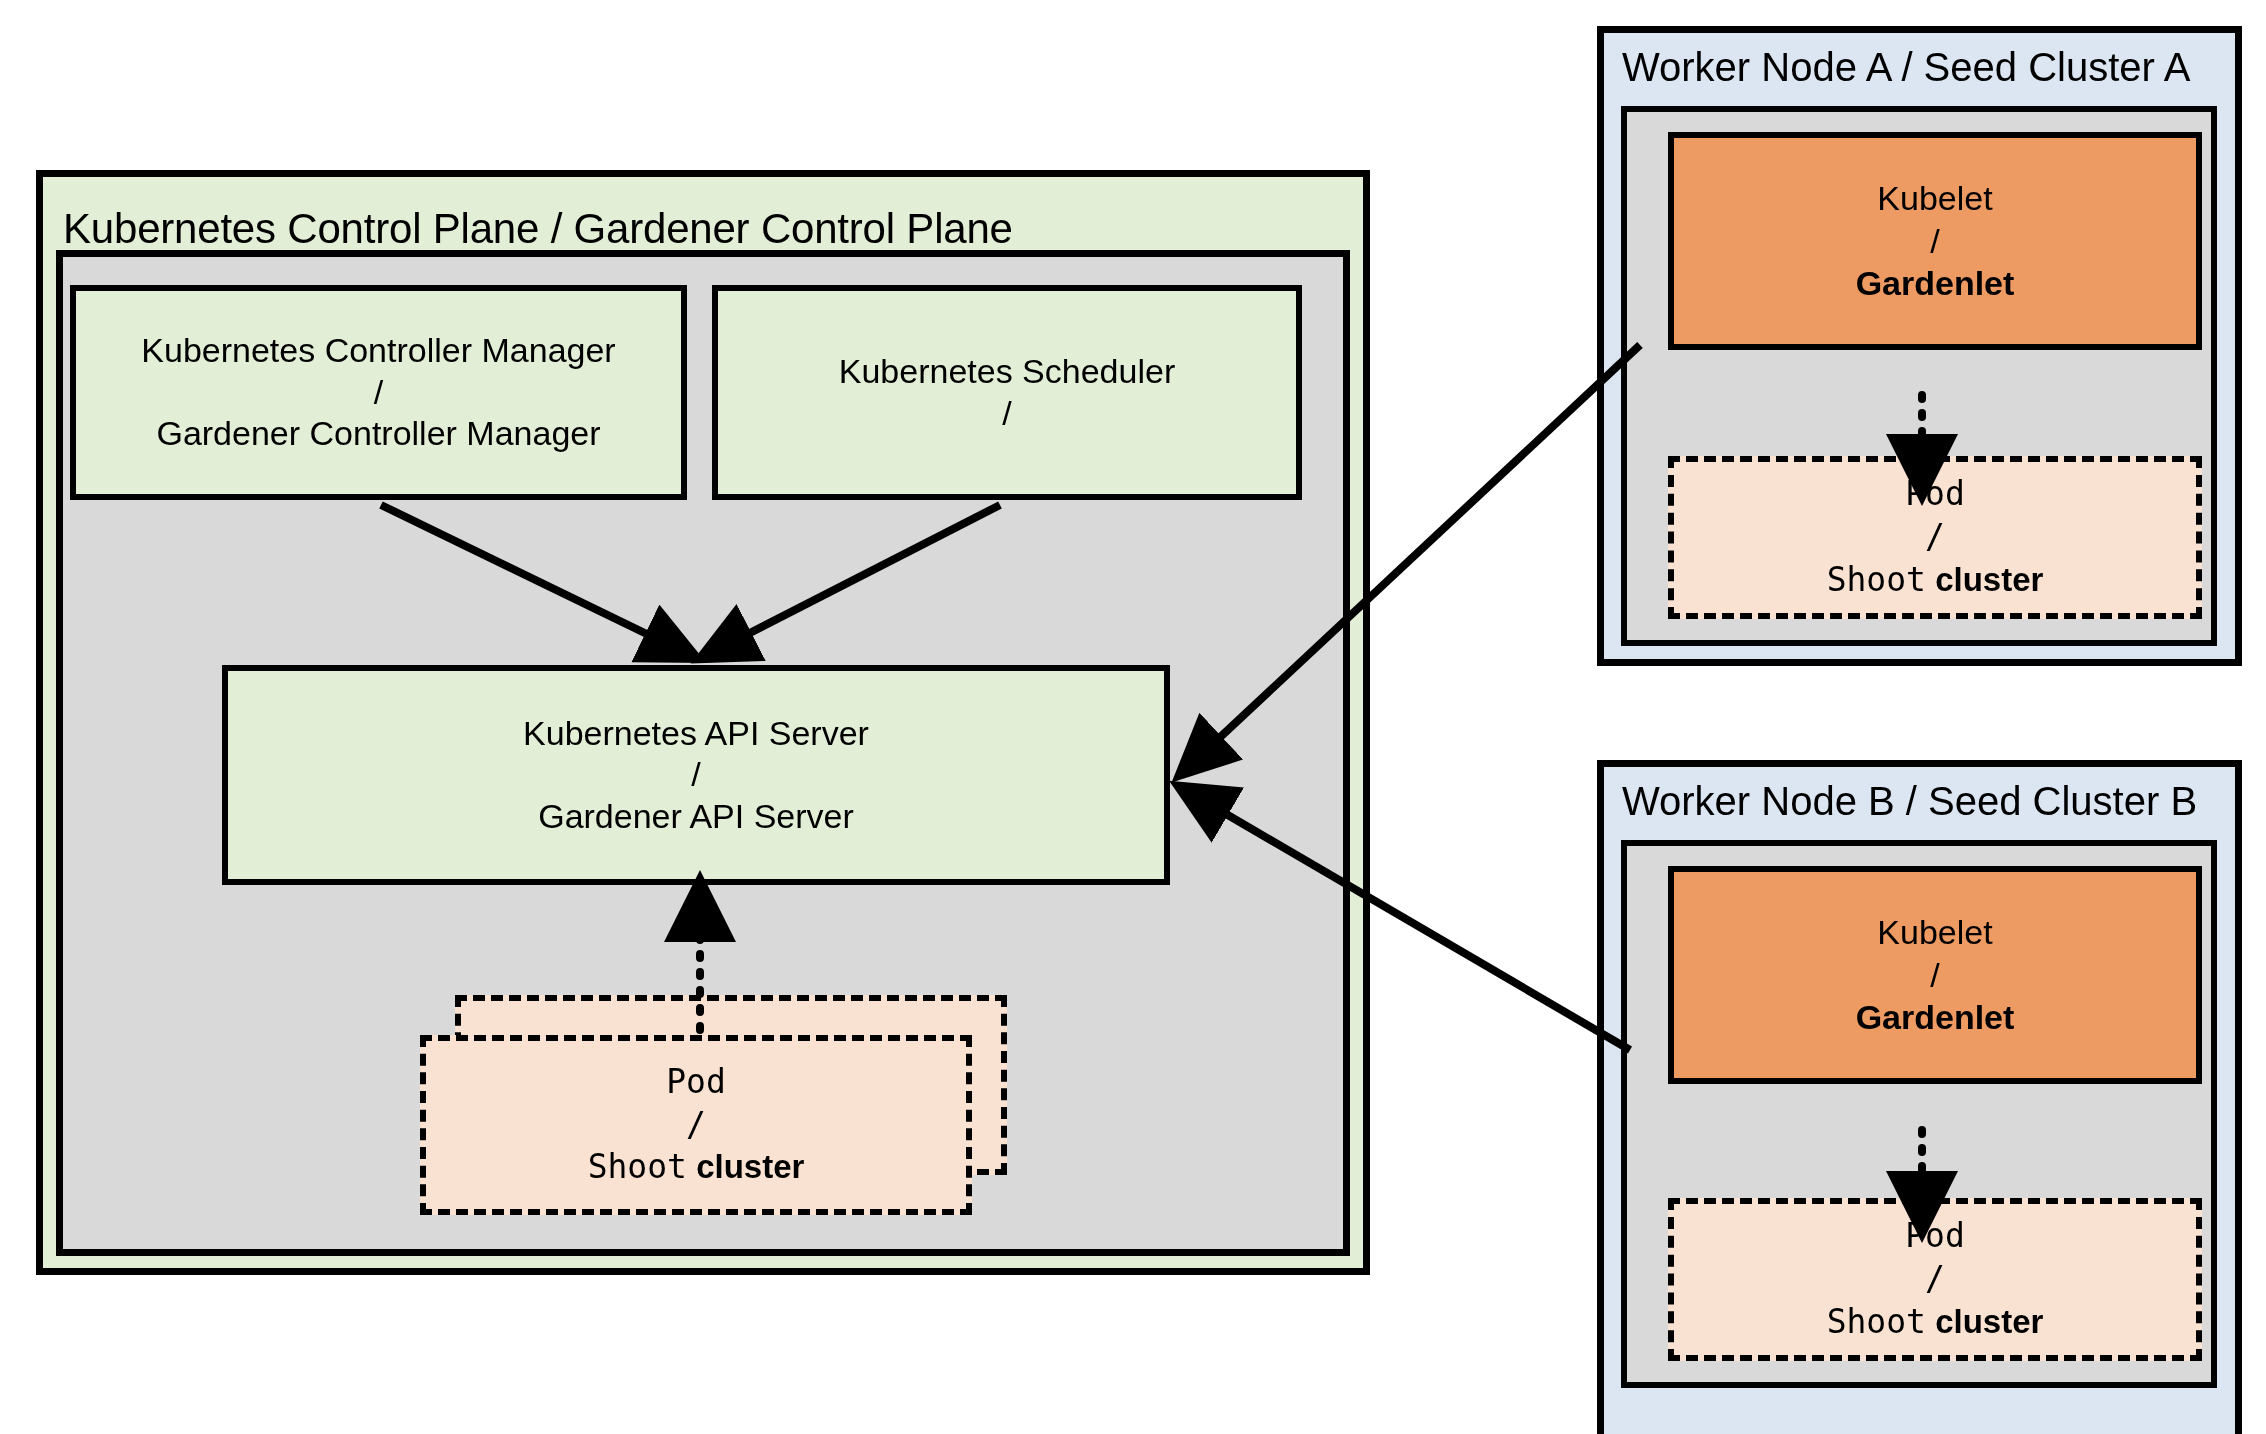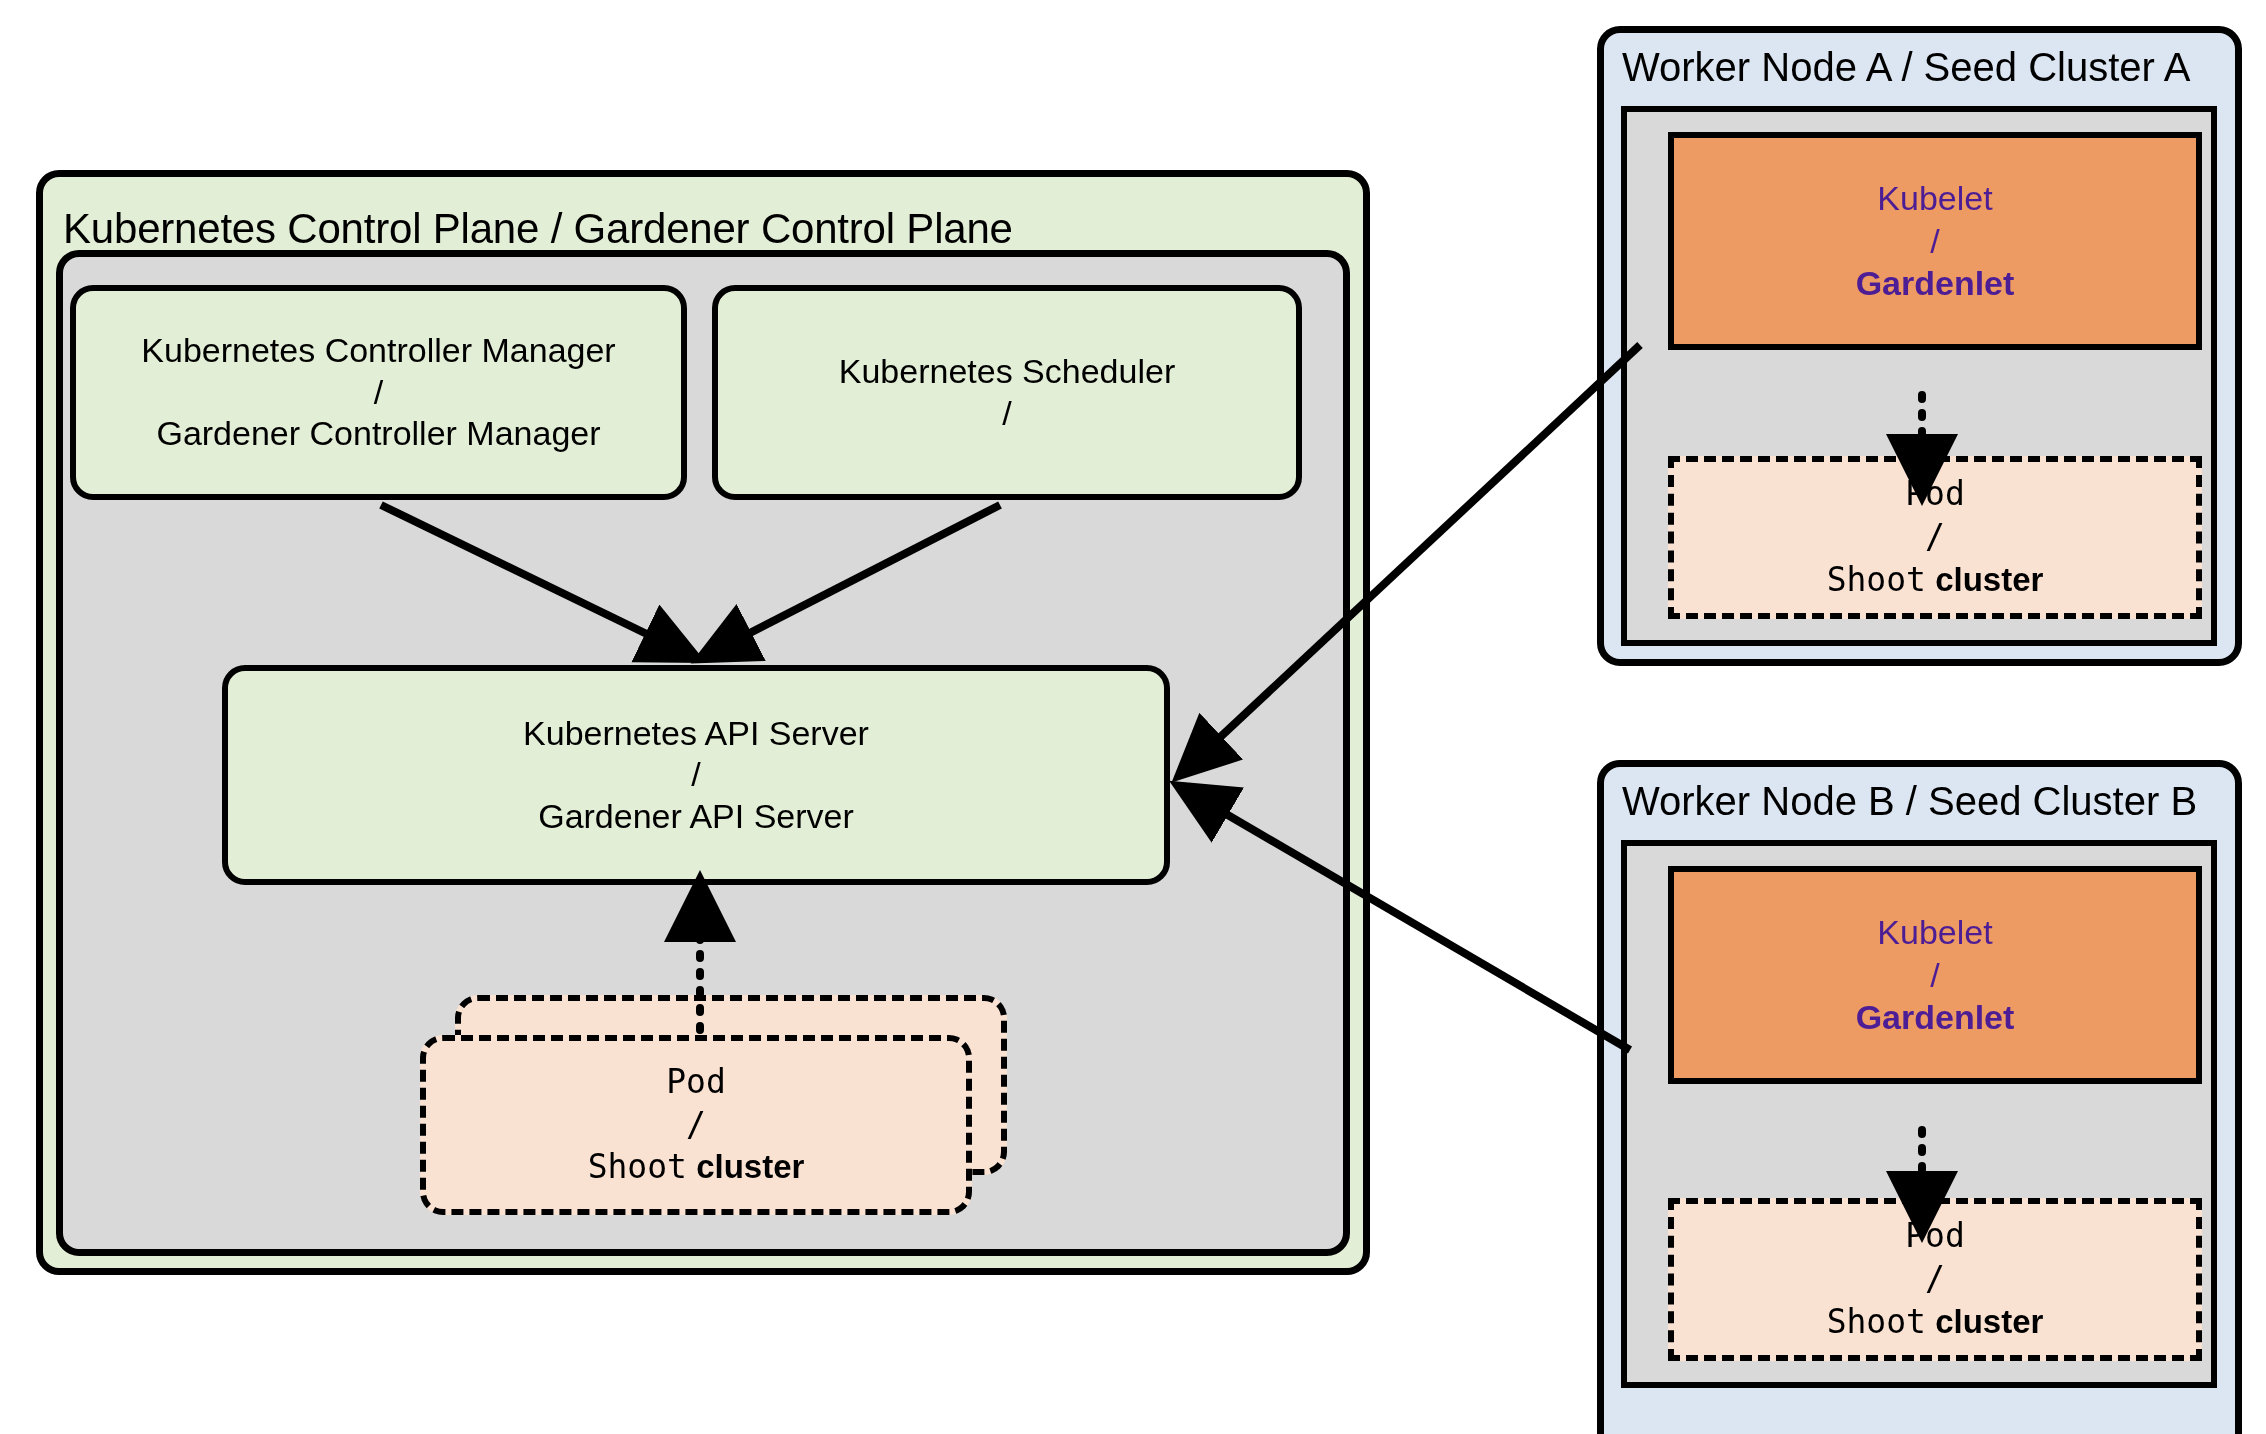--- a/index.html
+++ b/index.html
@@ -18,21 +18,20 @@
   #canvas {
     position: absolute;
     left: 0; top: 0;
     width: 2266px;
     height: 1434px;
   }
 
   .box {
     position: absolute;
     box-sizing: border-box;
-    border-radius: 23px;
   }
 
   
   #control-plane {
     left: 36px;
     top: 170px;
     width: 1334px;
     height: 1105px;
     background: #e2eed6;
     border: 7px solid #000000;
@@ -171,21 +170,21 @@
     background: #ed9b62;
     border: 6px solid #000000;
     box-sizing: border-box;
     display: flex;
     flex-direction: column;
     align-items: center;
     justify-content: center;
     text-align: center;
     line-height: 1.25;
     font-size: 34px;
-    color: #4c1d95;
+    color: #000000;
   }
   .kubelet-box .line.bold { font-weight: bold; }
 
   #seed-a .kubelet-box { left: 41px; top: 20px; width: 534px; height: 218px; }
   #seed-b .kubelet-box { left: 41px; top: 20px; width: 534px; height: 218px; }
 
   
   .seed-pod {
     position: absolute;
     background: #fae2d3;

